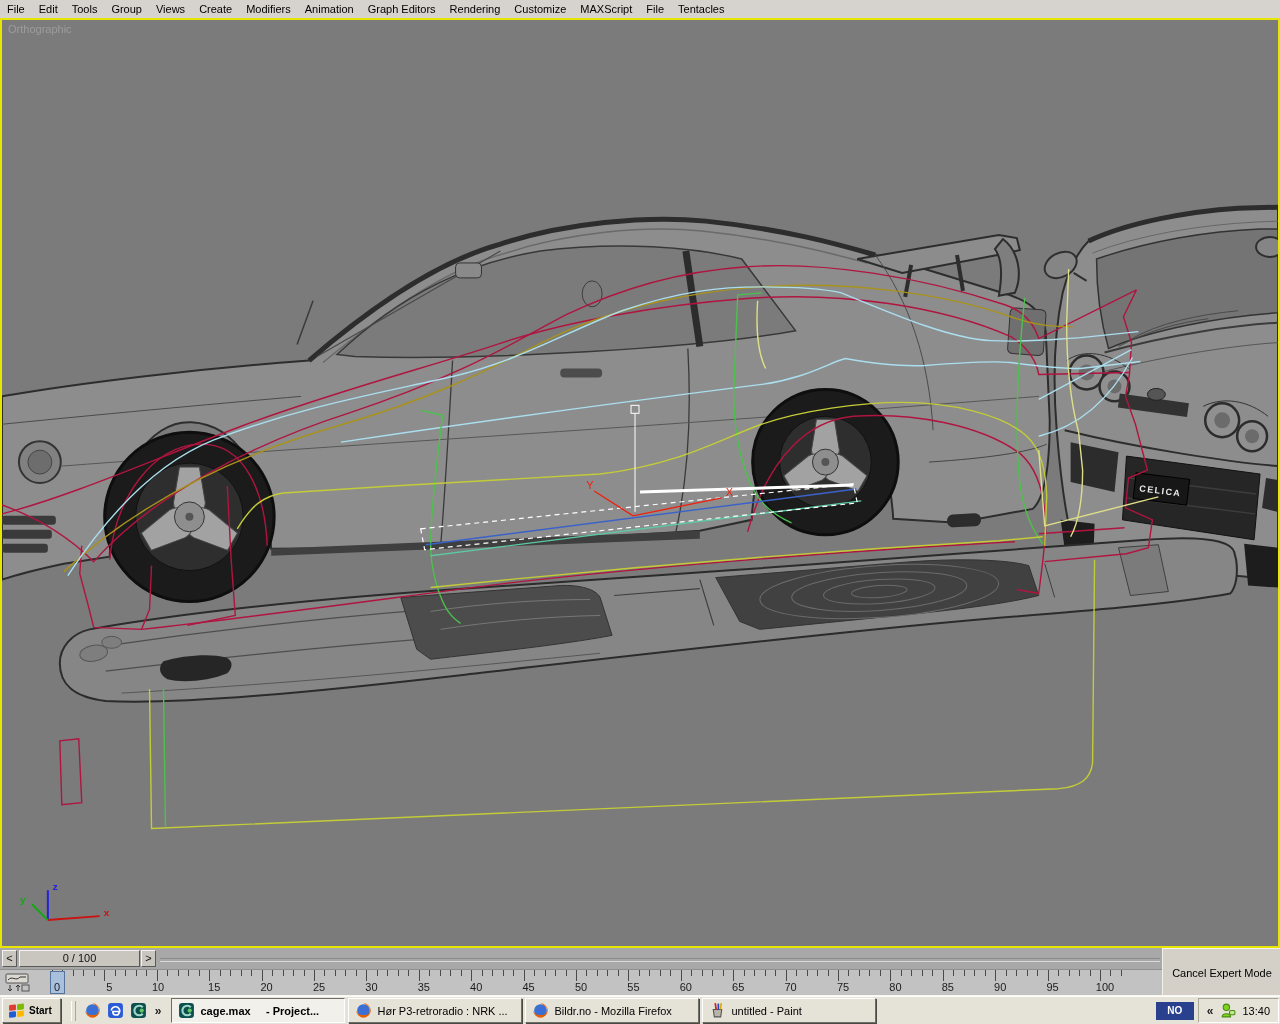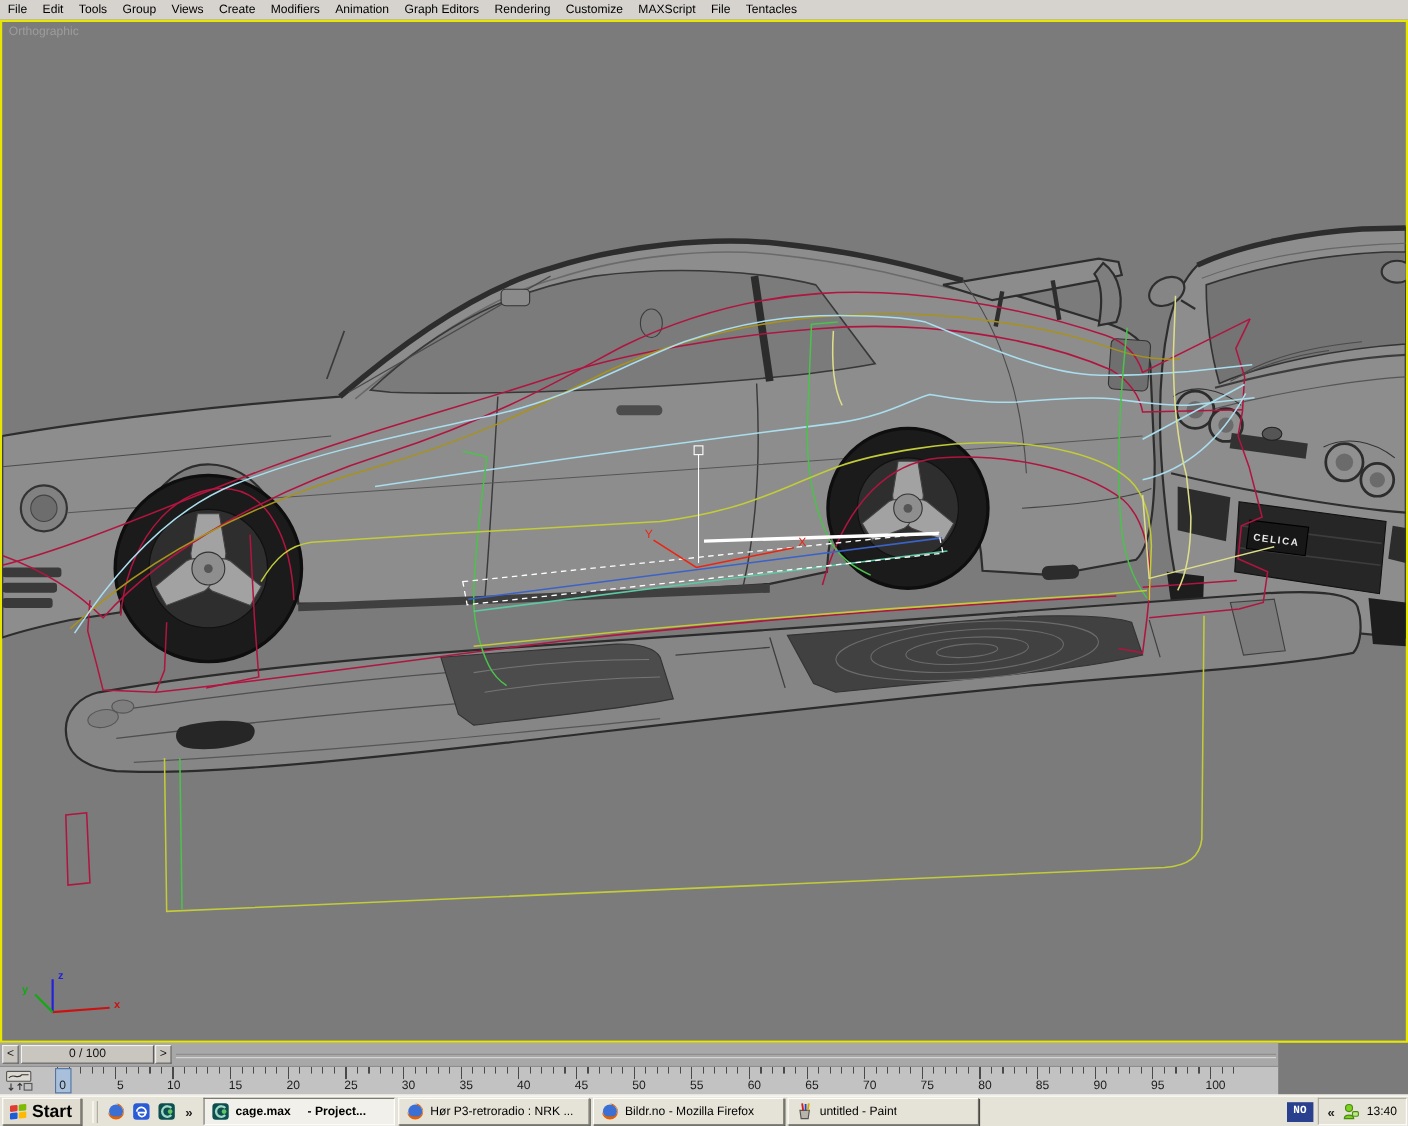--- a/index.html
+++ b/index.html
@@ -46,33 +46,33 @@
   .expert{position:absolute;left:1162px;top:948px;width:118px;height:47px;background:#d4d0c8;
           border-left:1px solid #f2f1ec;border-top:1px solid #f2f1ec;font-size:11px;color:#000;
           display:flex;align-items:center;justify-content:center;text-align:center;}
 
   
   .taskbar{position:absolute;left:0;top:995px;width:1280px;height:29px;background:#e5e3d7;
            border-top:1px solid #f8f7f2;box-shadow:inset 0 1px 0 #fdfdfa;display:flex;
            align-items:center;font-size:11px;}
   .startbtn{margin-left:2px;height:23px;display:flex;align-items:center;gap:4px;padding:0 8px 0 5px;
             background:#e0ddd0;border:1px solid;border-color:#fff #6e6d66 #6e6d66 #fff;
-            box-shadow:1px 1px 0 #4a4a45;font-weight:bold;font-size:16px;color:#000;}
+            box-shadow:1px 1px 0 #4a4a45;font-weight:bold;font-size:10px;color:#000;}
   .ql{display:flex;align-items:center;gap:6px;padding:0 8px;}
   .ql-handle{width:3px;height:20px;border-left:1px solid #fff;border-right:1px solid #a9a79b;margin:0 2px;}
   .icon16{width:17px;height:17px;display:block;}
   .chev{color:#222;font-weight:bold;font-size:12px;padding:0 2px;}
   .taskbtn{height:23px;width:160px;display:flex;align-items:center;gap:5px;padding:0 6px;margin-right:3px;
            background:#e5e3d7;border:1px solid;border-color:#fff #6e6d66 #6e6d66 #fff;
            box-shadow:1px 1px 0 #4a4a45;overflow:hidden;}
   .taskbtn.active{background:#f1f0ea;border-color:#6e6d66 #fff #fff #6e6d66;box-shadow:none;font-weight:bold;}
   .task-title{white-space:pre;overflow:hidden;text-overflow:ellipsis;color:#000;text-align:center;}
   .tray-spacer{flex:1;}
-  .lang{width:24px;height:18px;background:#29408f;color:#fff;font-weight:bold;font-size:10px;
-        display:flex;align-items:center;justify-content:center;margin-right:4px;font-family:Liberation Mono, monospace;}
+  .lang{width:38px;height:18px;background:#29408f;color:#fff;font-weight:bold;font-size:10px;
+        display:flex;align-items:center;justify-content:center;margin-right:4px;}
   .tray{height:23px;display:flex;align-items:center;gap:5px;padding:0 8px 0 6px;margin-right:1px;
         border:1px solid;border-color:#a9a79b #fff #fff #a9a79b;}
   .clock{color:#000;}
 </style>
 </head>
 <body>
 
 <div class="screen">
 
   <div class="menubar">
@@ -314,20 +314,21 @@
         <span class="tick-label" style="left: 756.6px;">70</span>
         <span class="tick-label" style="left: 809px;">75</span>
         <span class="tick-label" style="left: 861.4px;">80</span>
         <span class="tick-label" style="left: 913.8px;">85</span>
         <span class="tick-label" style="left: 966.2px;">90</span>
         <span class="tick-label" style="left: 1018.6px;">95</span>
         <span class="tick-label" style="left: 1071px;">100</span>
       </div>
   </div>
 
+  <div class="expert">Cancel Expert Mode</div>
 
   <div class="taskbar">
     <div class="startbtn">
       <svg class="icon16" viewBox="0 0 16 16">
         <g transform="skewY(-6)">
           <rect x="1" y="3" width="6.5" height="5.5" rx="1" fill="#e03c31"></rect>
           <rect x="8.5" y="3" width="6.5" height="5.5" rx="1" fill="#7fba00"></rect>
           <rect x="1" y="9.5" width="6.5" height="5.5" rx="1" fill="#1e5bd6"></rect>
           <rect x="8.5" y="9.5" width="6.5" height="5.5" rx="1" fill="#ffb900"></rect>
         </g>

